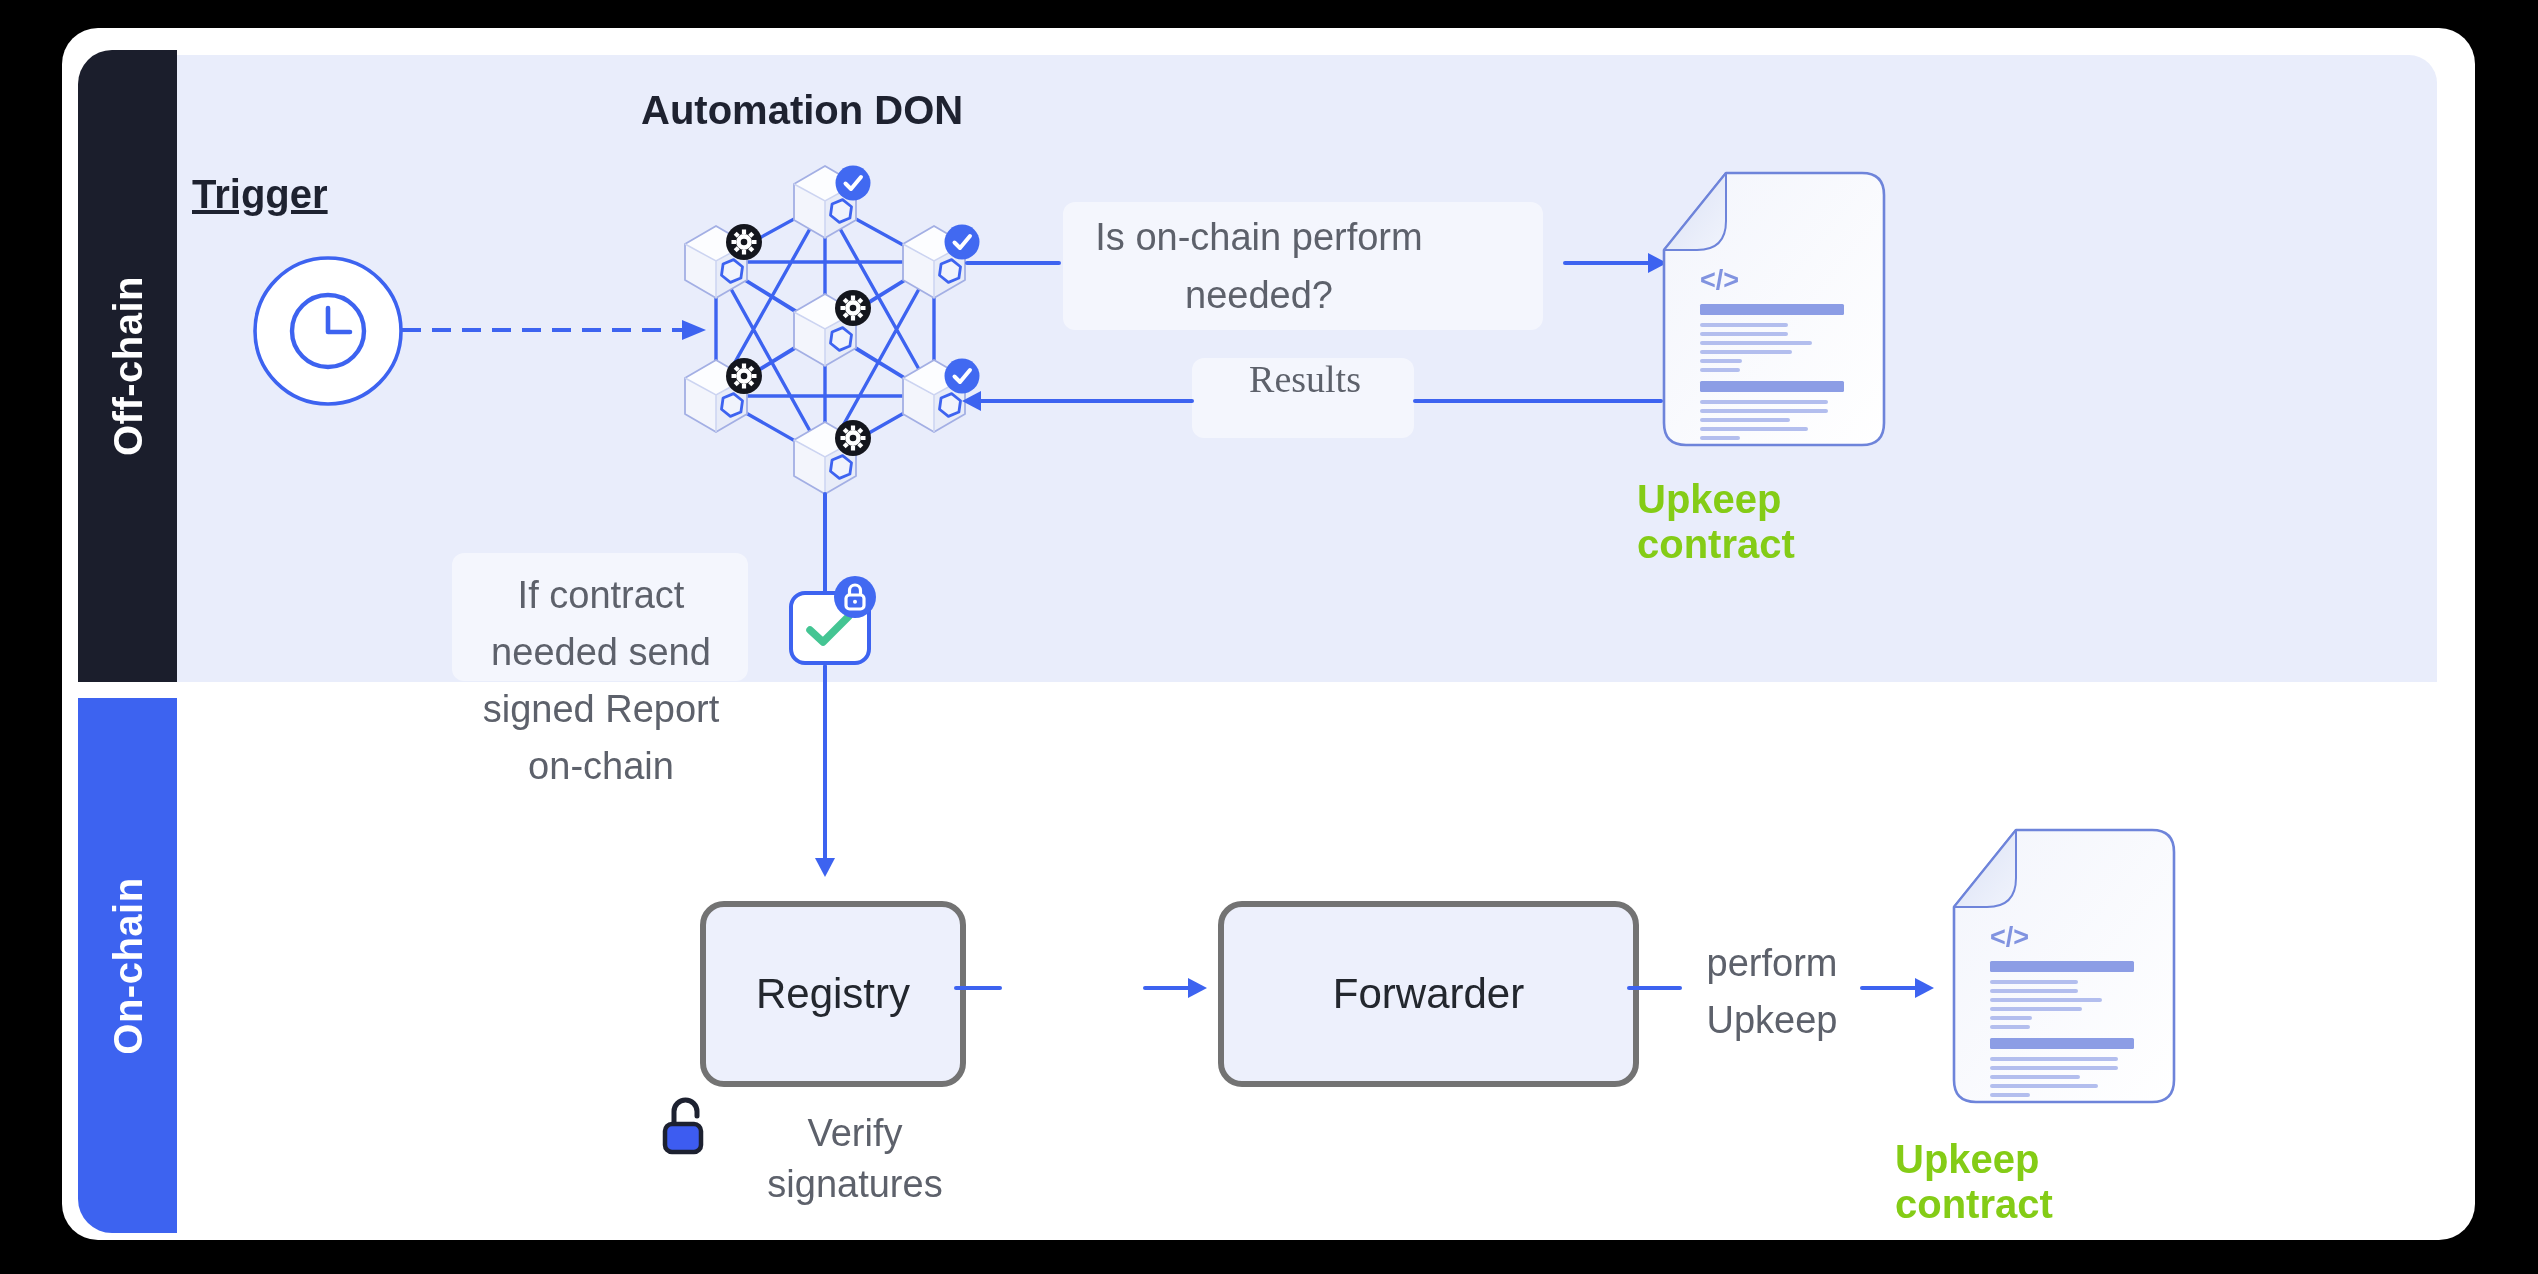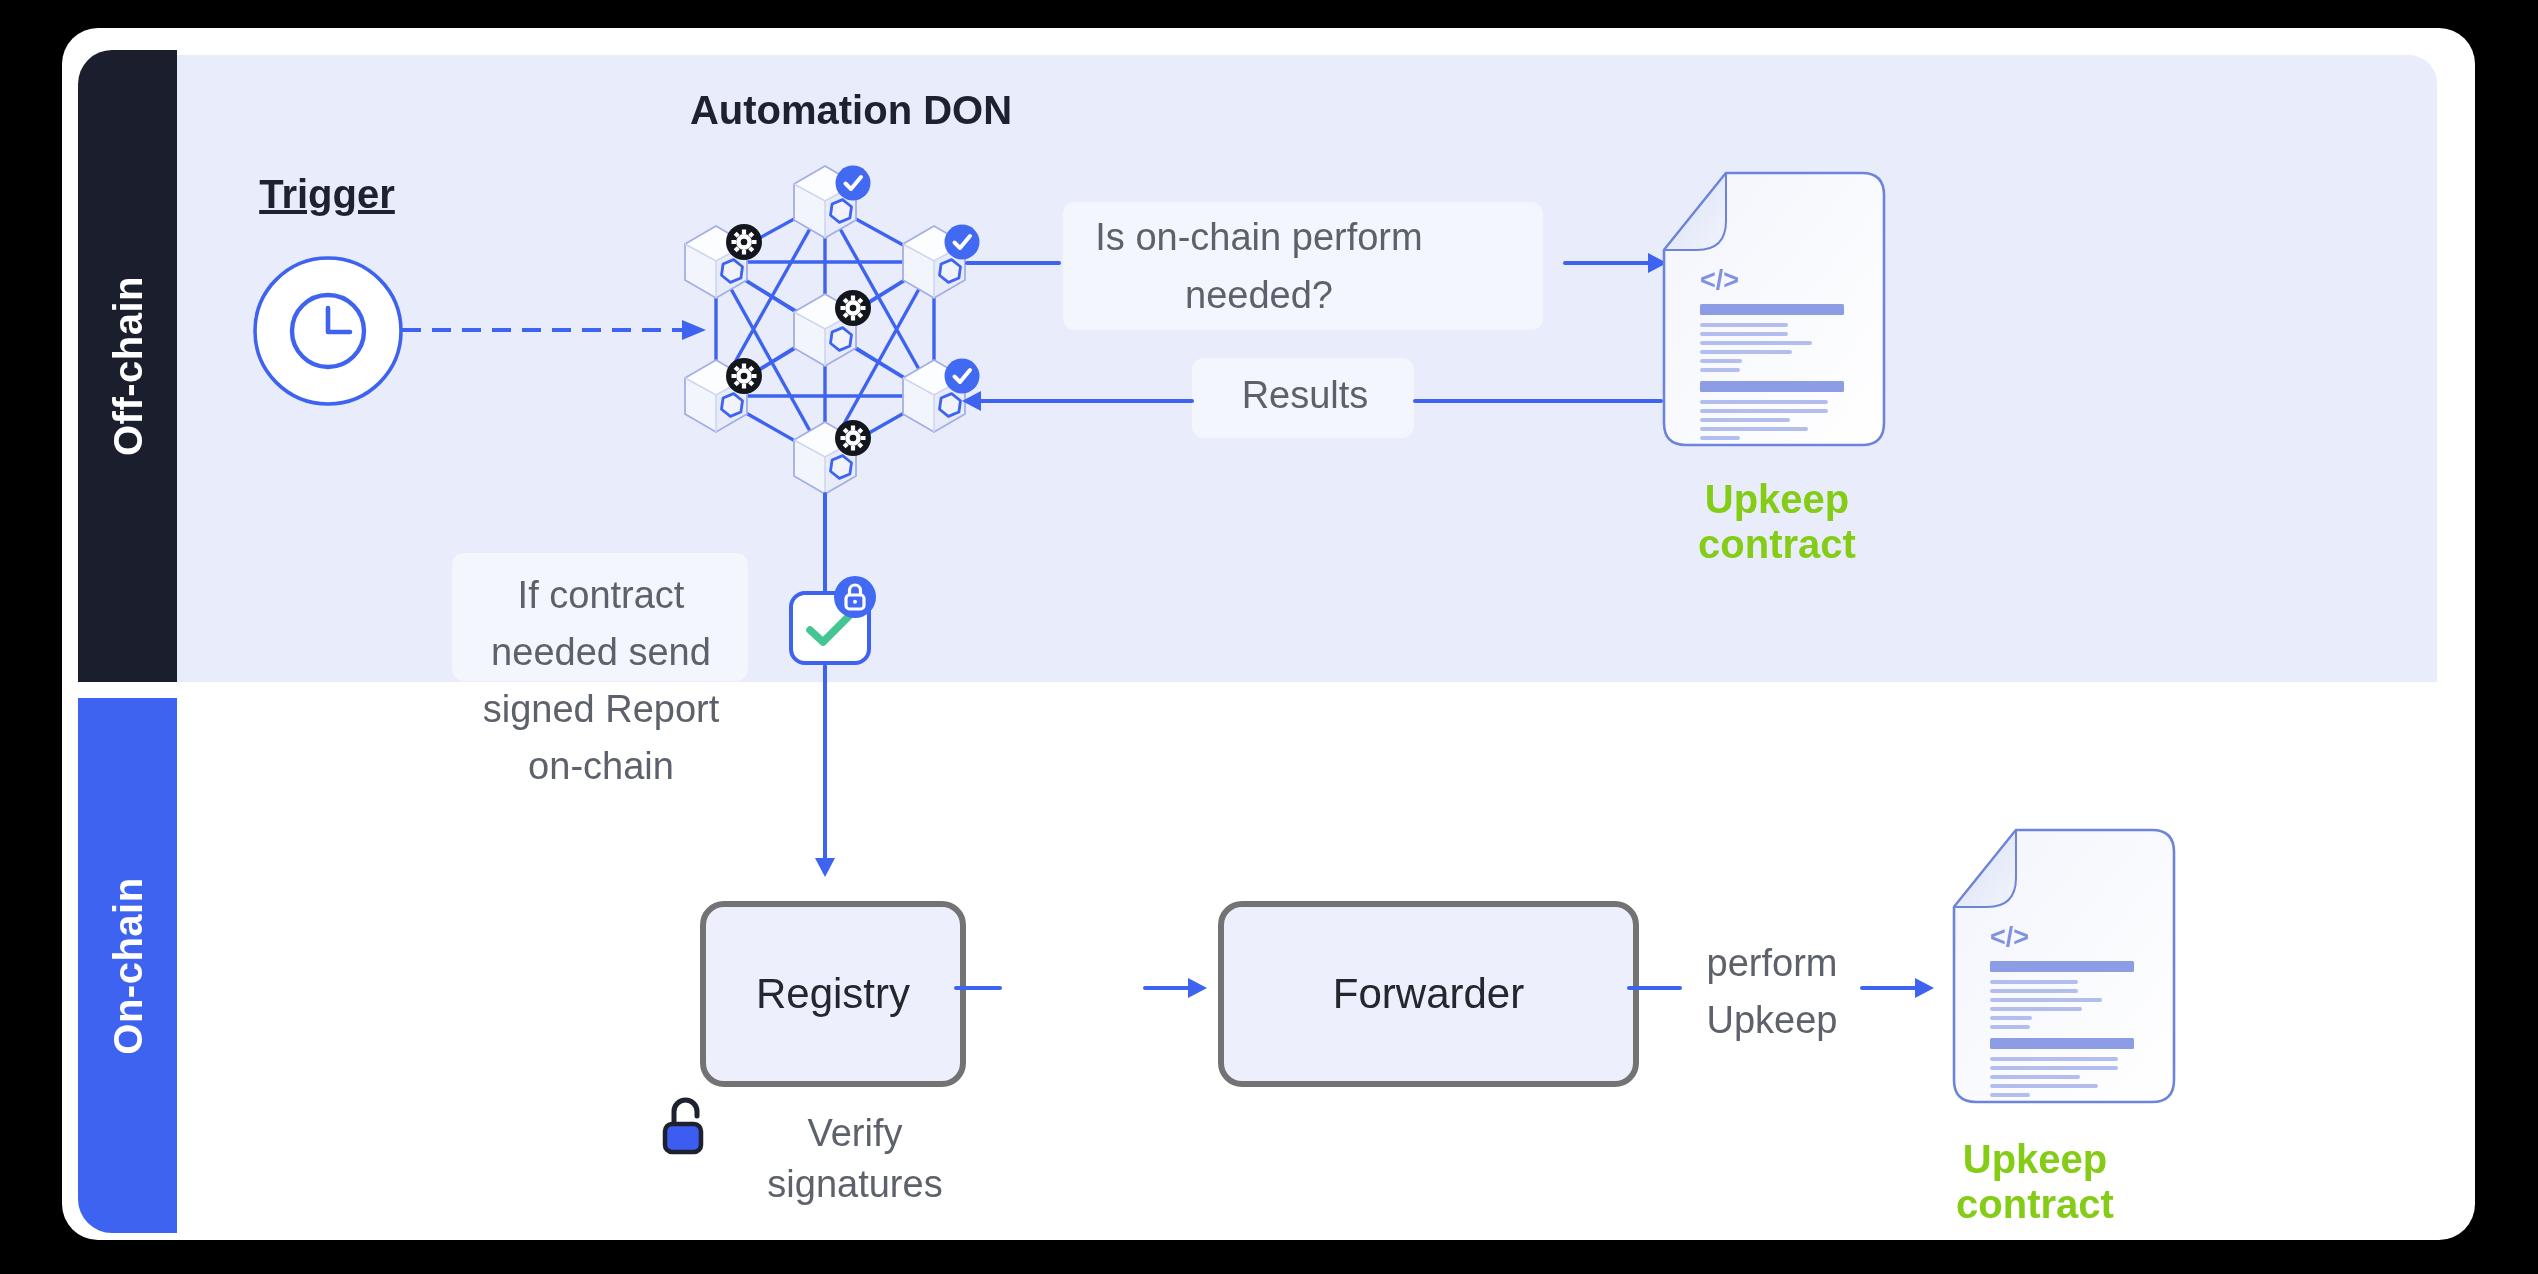--- a/index.html
+++ b/index.html
@@ -4,21 +4,21 @@
 <style>
   html,body{margin:0;padding:0;background:#000;}
   .canvas{position:relative;width:2538px;height:1274px;background:#000;overflow:hidden;
           font-family:"Liberation Sans", sans-serif;}
   .card{position:absolute;left:62px;top:28px;width:2413px;height:1212px;background:#ffffff;border-radius:36px;}
   .panel-offchain{position:absolute;left:177px;top:55px;width:2260px;height:627px;background:#e9edfb;border-radius:0 28px 0 0;}
   .sidebar-off{position:absolute;left:78px;top:50px;width:99px;height:632px;background:#1b1e2c;border-radius:34px 0 0 0;}
   .sidebar-on{position:absolute;left:78px;top:698px;width:99px;height:535px;background:#3d63f0;border-radius:0 0 0 34px;}
   .vlabel{position:absolute;left:50%;top:50%;transform:translate(-50%,-50%) rotate(-90deg);
           white-space:nowrap;color:#fff;font-weight:700;font-size:40px;letter-spacing:.5px;}
-  .title{position:absolute;color:#1e2230;font-weight:700;font-size:40px;text-align:center;}
+  .title{position:absolute;color:#1e2230;font-weight:700;font-size:40px;}
   .navy{color:#84cc16;}
   .gray-label{position:absolute;color:#5d616b;font-size:38px;line-height:58px;text-align:center;white-space:pre-line;}
   .soft-rect{position:absolute;background:rgba(255,255,255,0.5);border-radius:12px;}
   .flow-line{position:absolute;height:4px;background:#3d63f0;border-radius:2px;}
   .vflow{position:absolute;width:4px;background:#3d63f0;border-radius:2px;}
   .tri-right{position:absolute;width:0;height:0;border-top:10px solid transparent;border-bottom:10px solid transparent;border-left:19px solid #3d63f0;}
   .tri-left{position:absolute;width:0;height:0;border-top:10px solid transparent;border-bottom:10px solid transparent;border-right:19px solid #3d63f0;}
   .tri-down{position:absolute;width:0;height:0;border-left:10px solid transparent;border-right:10px solid transparent;border-top:19px solid #3d63f0;}
   .node-box{position:absolute;background:#edf0fc;border:6px solid #737373;border-radius:24px;
             display:flex;align-items:center;justify-content:center;font-size:42px;color:#23272e;}
@@ -103,21 +103,21 @@
   </svg>
 
   <div class="flow-line" style="left:965px;top:261px;width:96px;"></div>
   <div class="gray-label" style="left:1067px;top:208px;width:384px;">Is on-chain perform
 needed?</div>
   <div class="flow-line" style="left:1563px;top:261px;width:88px;"></div>
   <div class="tri-right" style="left:1648px;top:253px;"></div>
 
   <div class="tri-left" style="left:962px;top:391px;"></div>
   <div class="flow-line" style="left:978px;top:399px;width:216px;"></div>
-  <div class="gray-label" style="left:1195px;top:366px;width:220px;">Results</div>
+  <div class="gray-label" style="left:1195px;top:350px;width:220px;font-family:Liberation Serif, serif;">Results</div>
   <div class="flow-line" style="left:1413px;top:399px;width:250px;"></div>
 
   <svg class="abs" style="left:1662px;top:171px;" width="224" height="276" viewBox="0 0 224 276">
     <defs>
       <linearGradient id="docG" x1="0" y1="0" x2="1" y2="1">
         <stop offset="0" stop-color="#f3f5fc"></stop>
           <stop offset="1" stop-color="#ffffff"></stop>
       </linearGradient>
       <linearGradient id="foldG" x1="0" y1="0" x2="1" y2="1">
         <stop offset="0" stop-color="#d9e0f5"></stop>

